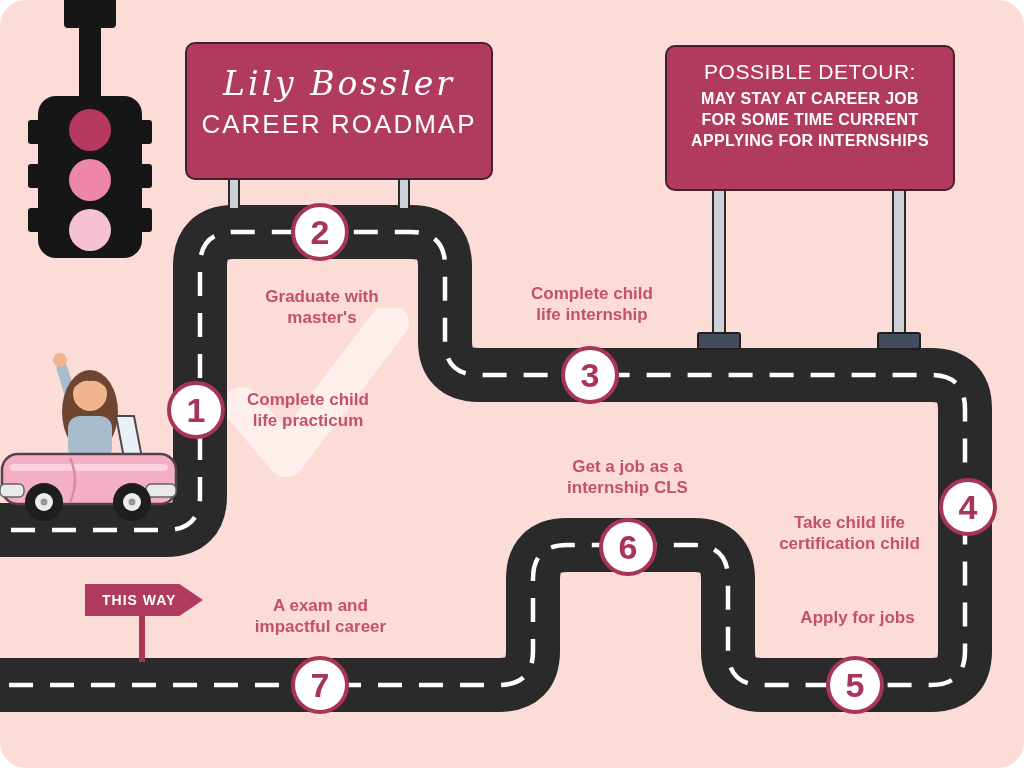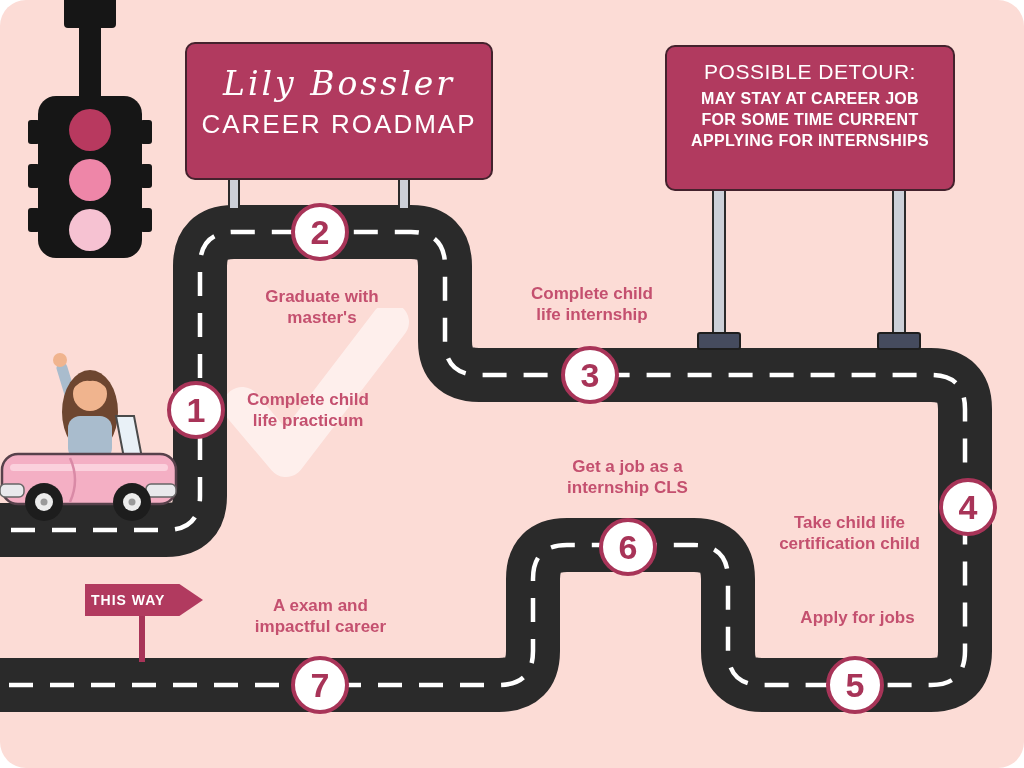--- a/index.html
+++ b/index.html
@@ -39,21 +39,21 @@
   .milestone-label span { display:block; }
   .l1 { left:233px; top:389px; width:150px; }
   .l2 { left:237px; top:286px; width:170px; }
   .l3 { left:502px; top:283px; width:180px; }
   .l4 { left:762px; top:484px; width:175px;margin-top:28px; }
   .l5 { left:775px; top:607px; width:165px; }
   .l6 { left:540px; top:456px; width:175px; }
   .l7 { left:233px; top:595px; width:175px; }
 
   
-  .this-way-sign { position:absolute; left:85px; top:584px; width:118px; height:32px; background:#b13a5f; clip-path:polygon(0 0, 80% 0, 100% 50%, 80% 100%, 0 100%); display:flex; align-items:center; padding-left:6px; color:#fff; font-weight:bold; font-size:14px; letter-spacing:1px; z-index:4; }
+  .this-way-sign { position:absolute; left:85px; top:584px; width:118px; height:32px; background:#b13a5f; clip-path:polygon(0 0, 80% 0, 100% 50%, 80% 100%, 0 100%); display:flex; align-items:center; padding-left:17px; color:#fff; font-weight:bold; font-size:14px; letter-spacing:1px; z-index:4; }
   .this-way-post { position:absolute; left:139px; top:614px; width:6px; height:48px; background:#a83458; z-index:3; }
 
   
   .traffic-light { position:absolute; left:28px; top:0; width:124px; height:262px; z-index:3; }
   .tl-cap { position:absolute; left:36px; top:0; width:52px; height:28px; background:#161616; border-radius:0 0 4px 4px; }
   .tl-pole { position:absolute; left:51px; top:24px; width:22px; height:80px; background:#161616; }
   .tl-housing { position:absolute; left:10px; top:96px; width:104px; height:162px; background:#161616; border-radius:18px; }
   .tl-tab { position:absolute; width:12px; height:24px; background:#161616; border-radius:3px; }
   .tab-l1 { left:0; top:120px; } .tab-l2 { left:0; top:164px; } .tab-l3 { left:0; top:208px; }
   .tab-r1 { left:112px; top:120px; } .tab-r2 { left:112px; top:164px; } .tab-r3 { left:112px; top:208px; }

